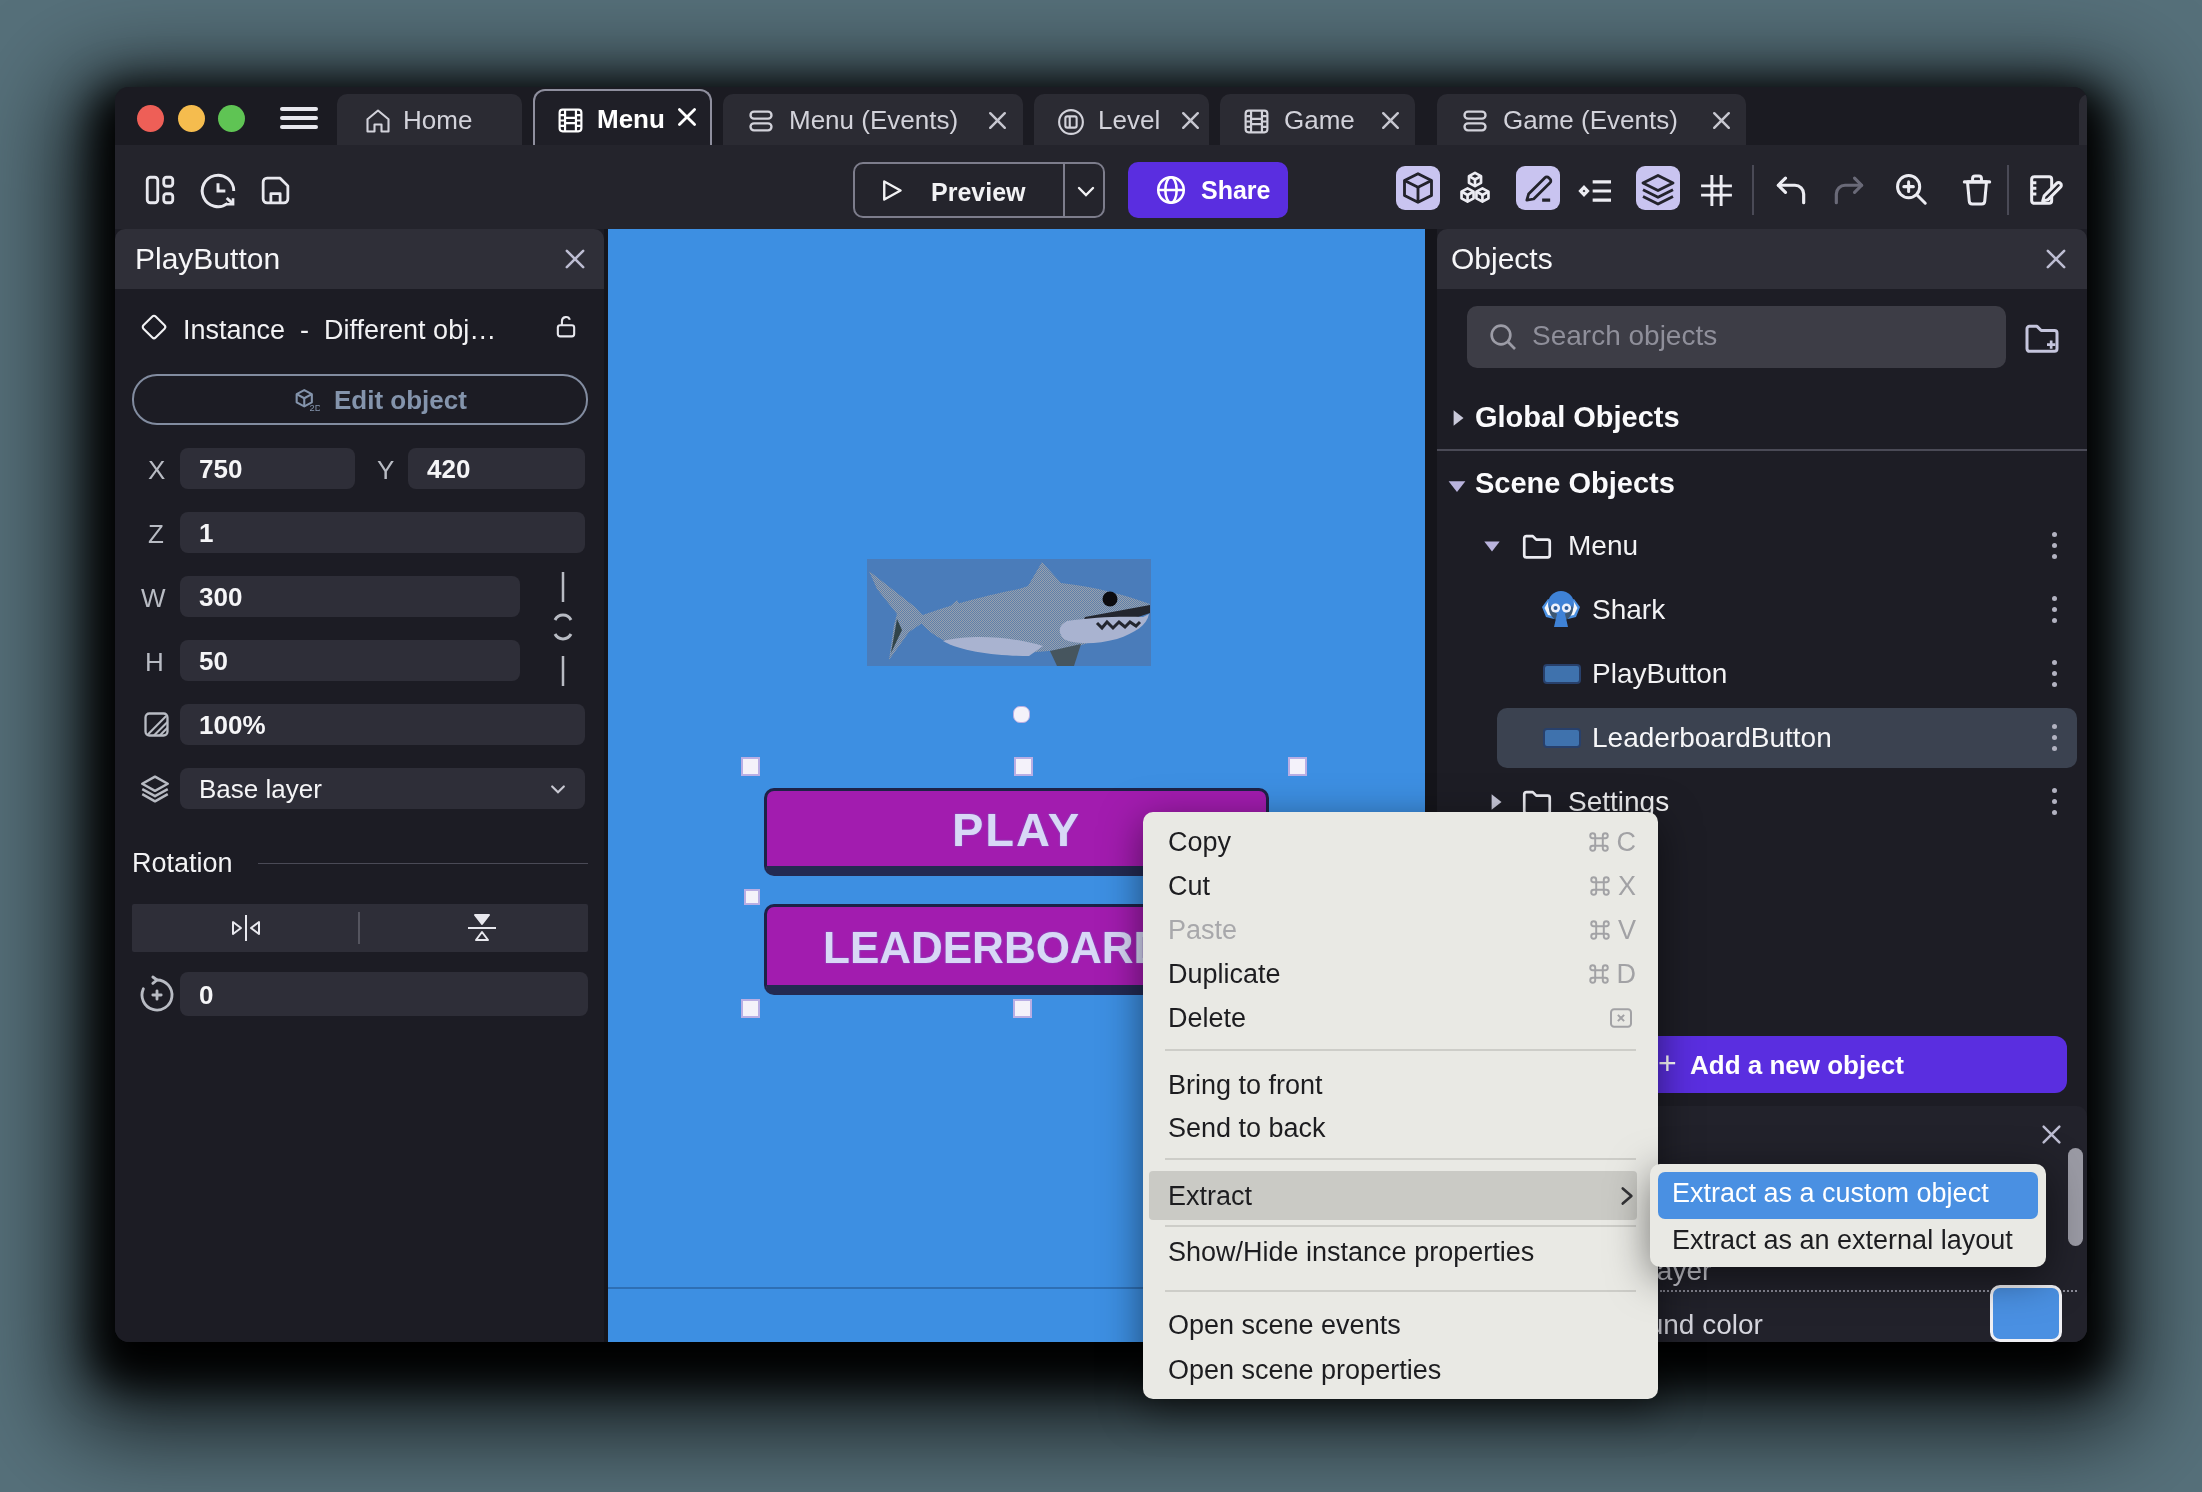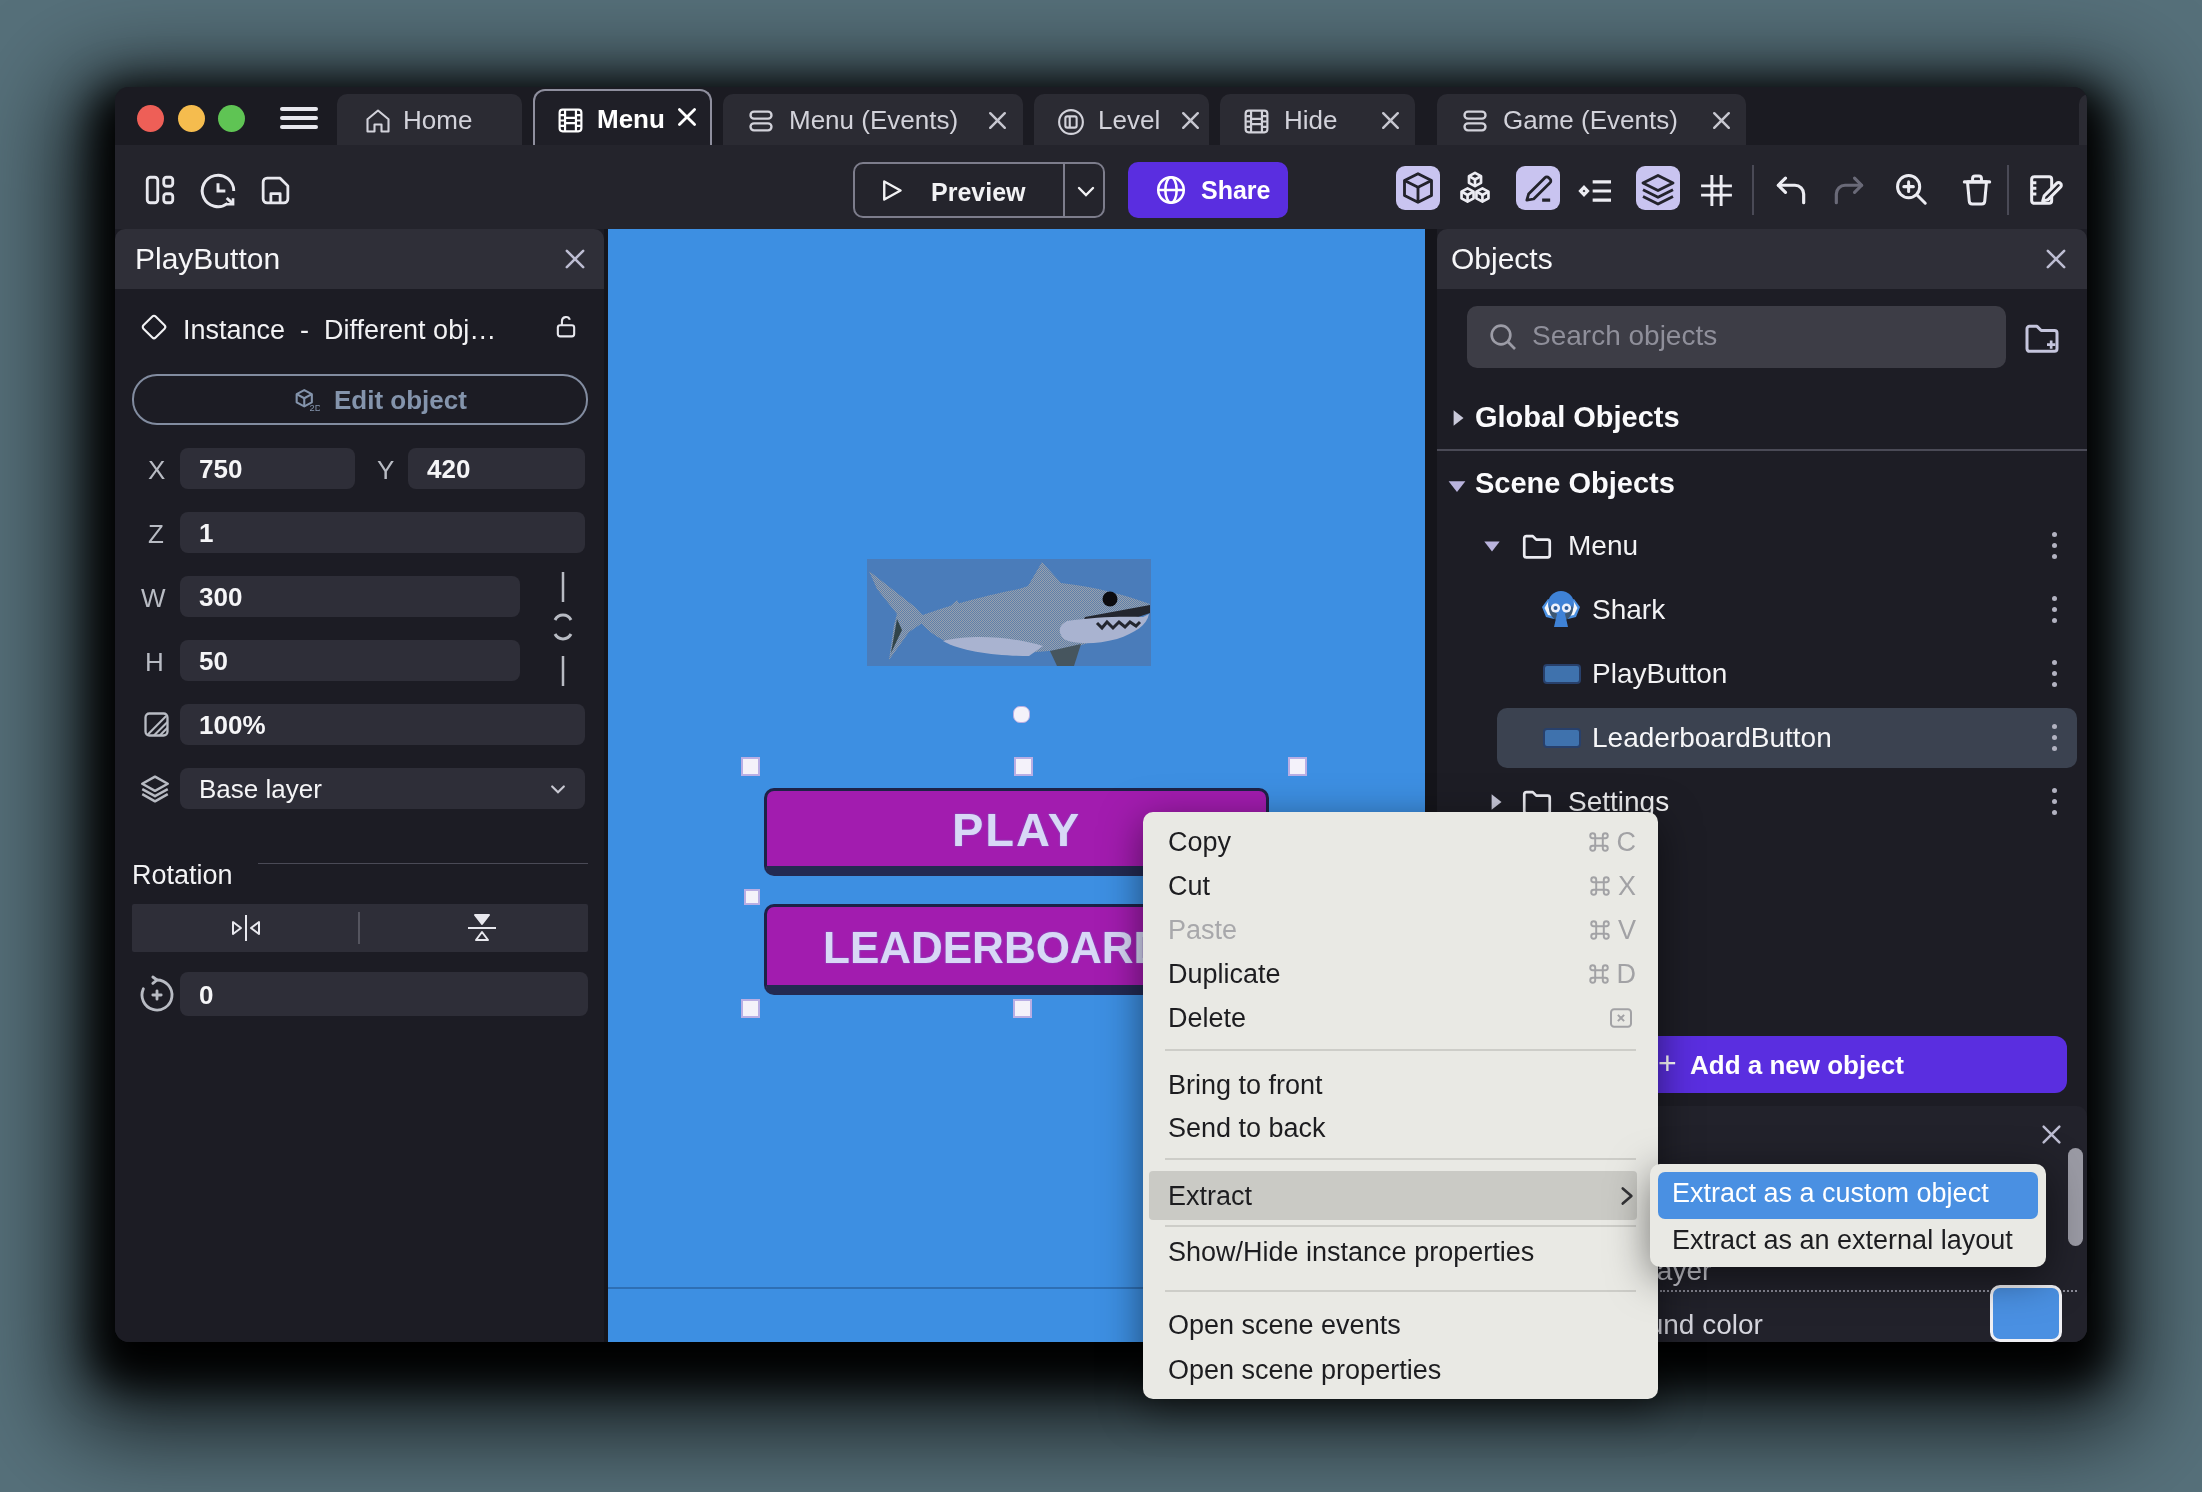--- a/index.html
+++ b/index.html
@@ -121,21 +121,21 @@
           <line x1="16.5" y1="3" x2="16.5" y2="21"></line>
           <line x1="3.4" y1="7.5" x2="7.1" y2="7.5"></line>
           <line x1="3.4" y1="12" x2="7.1" y2="12"></line>
           <line x1="3.4" y1="16.5" x2="7.1" y2="16.5"></line>
           <line x1="16.9" y1="7.5" x2="20.6" y2="7.5"></line>
           <line x1="16.9" y1="12" x2="20.6" y2="12"></line>
           <line x1="16.9" y1="16.5" x2="20.6" y2="16.5"></line>
           <line x1="7.5" y1="9.8" x2="16.5" y2="9.8"></line>
           <line x1="7.5" y1="14.2" x2="16.5" y2="14.2"></line>
         </svg>
-      <span class="tlabel" style="left:64px;">Hide</span>
+      <span class="tlabel" style="left:64px;">Game</span>
       <span class="tx" style="left:158px; top:14px;"><svg viewBox="0 0 24 24" width="25" height="25" fill="none" stroke="#c6c6cf" stroke-width="2.4" stroke-linecap="round">
             <path d="M5 5 19 19 M19 5 5 19"></path>
           </svg></span>
     </div>
 
     <div class="tab" style="left:1311px; width:309px;margin-left:11px;">
       <svg class="ticon" style="left:23px;" width="30" height="28" viewBox="0 0 24 24" fill="none" stroke="#d2d2da" stroke-width="2">
           <rect x="3" y="4" width="18" height="6" rx="3"></rect>
           <rect x="3" y="14" width="18" height="6" rx="3"></rect>
         </svg>
@@ -320,21 +320,21 @@
         <path d="M3 12.8l9 5 9-5"></path>
         <path d="M3 16.4l9 5 9-5"></path>
       </svg>
     <div class="field" style="left:65px; top:539px; width:405px; height:41px; font-weight:400;">
         <span class="abs" style="left:19px; top:6px;">Base layer</span>
       <svg class="abs" style="left:368px; top:11px;" width="20" height="20" viewBox="0 0 24 24" fill="none" stroke="#c9c9d2" stroke-width="2.6" stroke-linecap="round">
           <path d="M5 9l7 7 7-7"></path>
         </svg>
     </div>
 
-    <span class="abs" style="left:17px; top:619px; color:#f2f2f4; font-size:27px;margin-top:12px;">Rotation</span>
+    <span class="abs" style="left:17px; top:619px; color:#f2f2f4; font-size:27px;">Rotation</span>
     <div class="abs" style="left:143px; top:634px; width:330px; height:1px; background:#4a4a56;"></div>
 
     <div class="abs" style="left:17px; top:675px; width:456px; height:48px; background:#2e2e38; border-radius:2px;">
       <svg class="abs" style="left:98px; top:9px;" width="32" height="30" viewBox="0 0 32 30" fill="none" stroke="#e8e8ee" stroke-width="2" stroke-linejoin="round">
           <line x1="16" y1="2" x2="16" y2="28"></line>
           <path d="M3 9v12l8-6z"></path>
           <path d="M29 9v12l-8-6z"></path>
         </svg>
       <div class="abs" style="left:226px; top:8px; width:2px; height:32px; background:#55555f;"></div>
       <svg class="abs" style="left:334px; top:8px;" width="32" height="32" viewBox="0 0 32 32" fill="none" stroke="#e8e8ee" stroke-width="2" stroke-linejoin="round">

